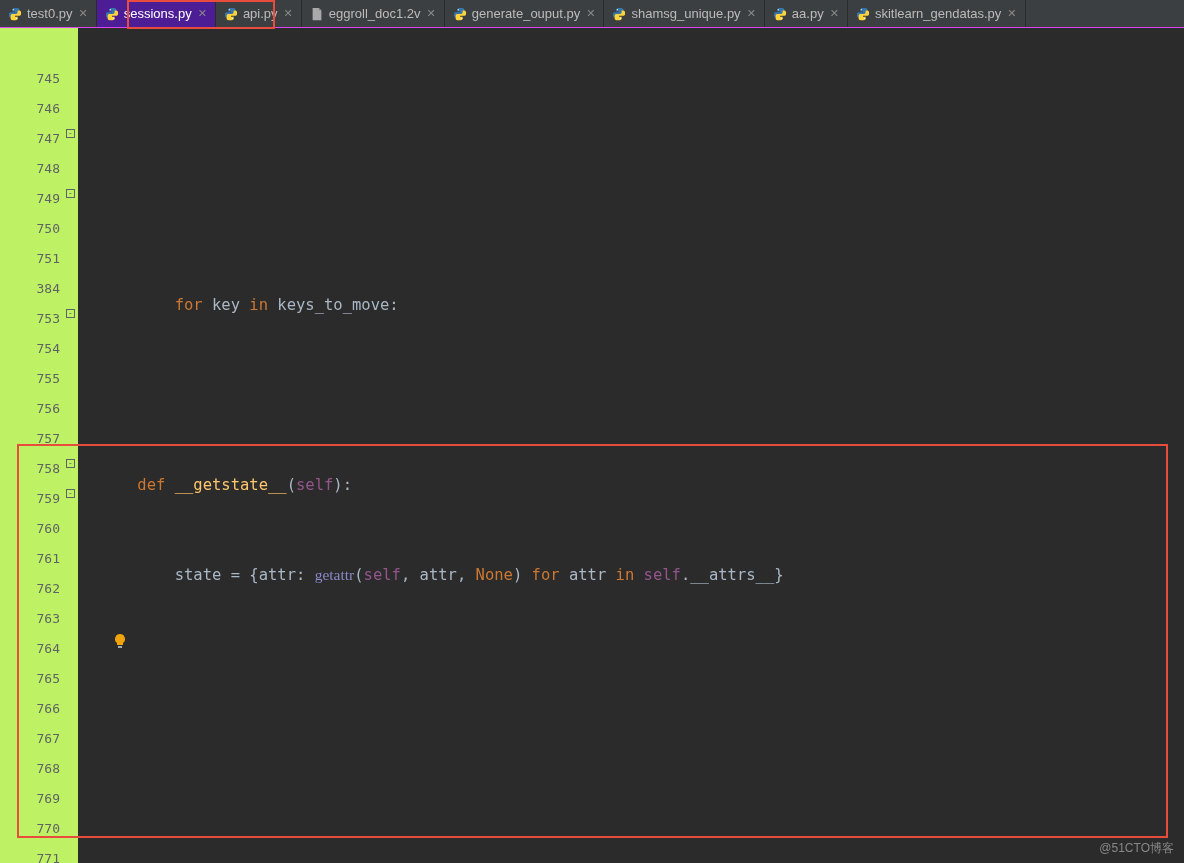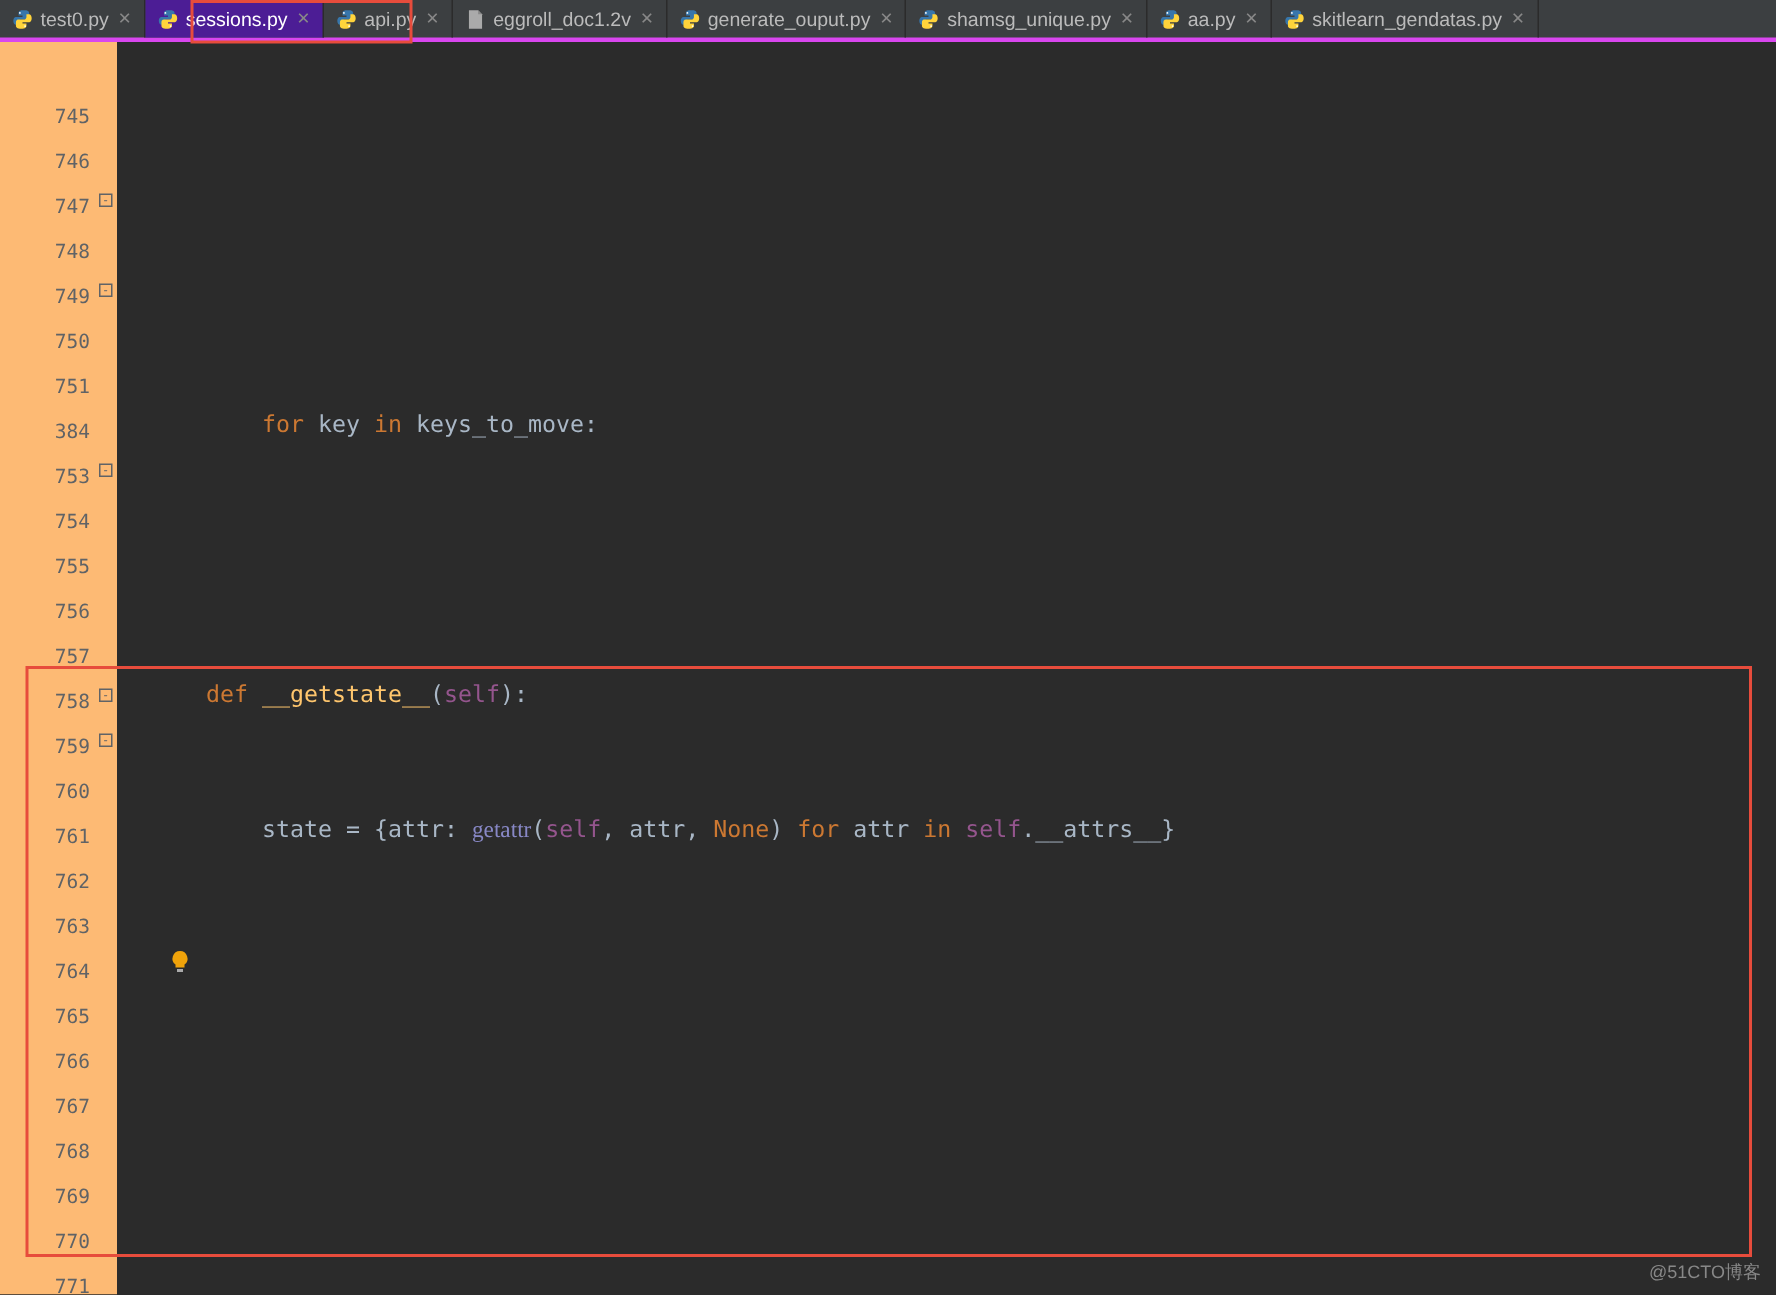--- a/index.html
+++ b/index.html
@@ -10,21 +10,21 @@
   color: #a9b7c6;
   width: 1184px;
   height: 863px;
   overflow: hidden;
   position: relative;
 }
 .tab-bar {
   display: flex;
   background: #3c3f41;
   height: 28px;
-  border-bottom: 3px solid #d946ef;
+  border-bottom: 1px solid #d946ef;
 }
 .tab {
   display: flex;
   align-items: center;
   padding: 0 8px;
   border-right: 1px solid #2b2b2b;
   color: #bbbbbb;
   font-size: 13px;
   font-family: -apple-system, 'Segoe UI', sans-serif;
   cursor: pointer;
@@ -33,21 +33,21 @@
 .tab.active { background: #4c1d95; color: #fff; }
 .tab .icon { margin-right: 5px; display: inline-flex; }
 .tab .close { margin-left: 6px; color: #888; font-size: 11px; }
 .editor-area {
   display: flex;
   height: calc(100% - 28px);
   position: relative;
 }
 .gutter {
   width: 78px;
-  background: #fdba74;
+  background: #bef264;
   color: #606366;
   font-size: 13px;
   text-align: right;
   padding-right: 18px;
   padding-top: 6px;
   line-height: 30px;
   font-family: 'Consolas', 'Monaco', monospace;
   user-select: none;
   position: relative;
 }
@@ -67,21 +67,21 @@
   text-align: center;
   color: #606366;
 }
 .bulb {
   position: absolute;
   left: 112px;
   width: 16px; height: 16px;
 }
 .code {
   flex: 1;
-  padding-top: 0;
+  padding-top: 22px;
   padding-left: 22px;
   line-height: 30px;
   white-space: pre;
   font-size: 15.5px;
   font-family: 'Consolas', 'Monaco', monospace;
   position: relative;
 }
 .code .line { height: 30px; }
 .kw { color: #cc7832; }
 .fn { color: #ffc66d; }

